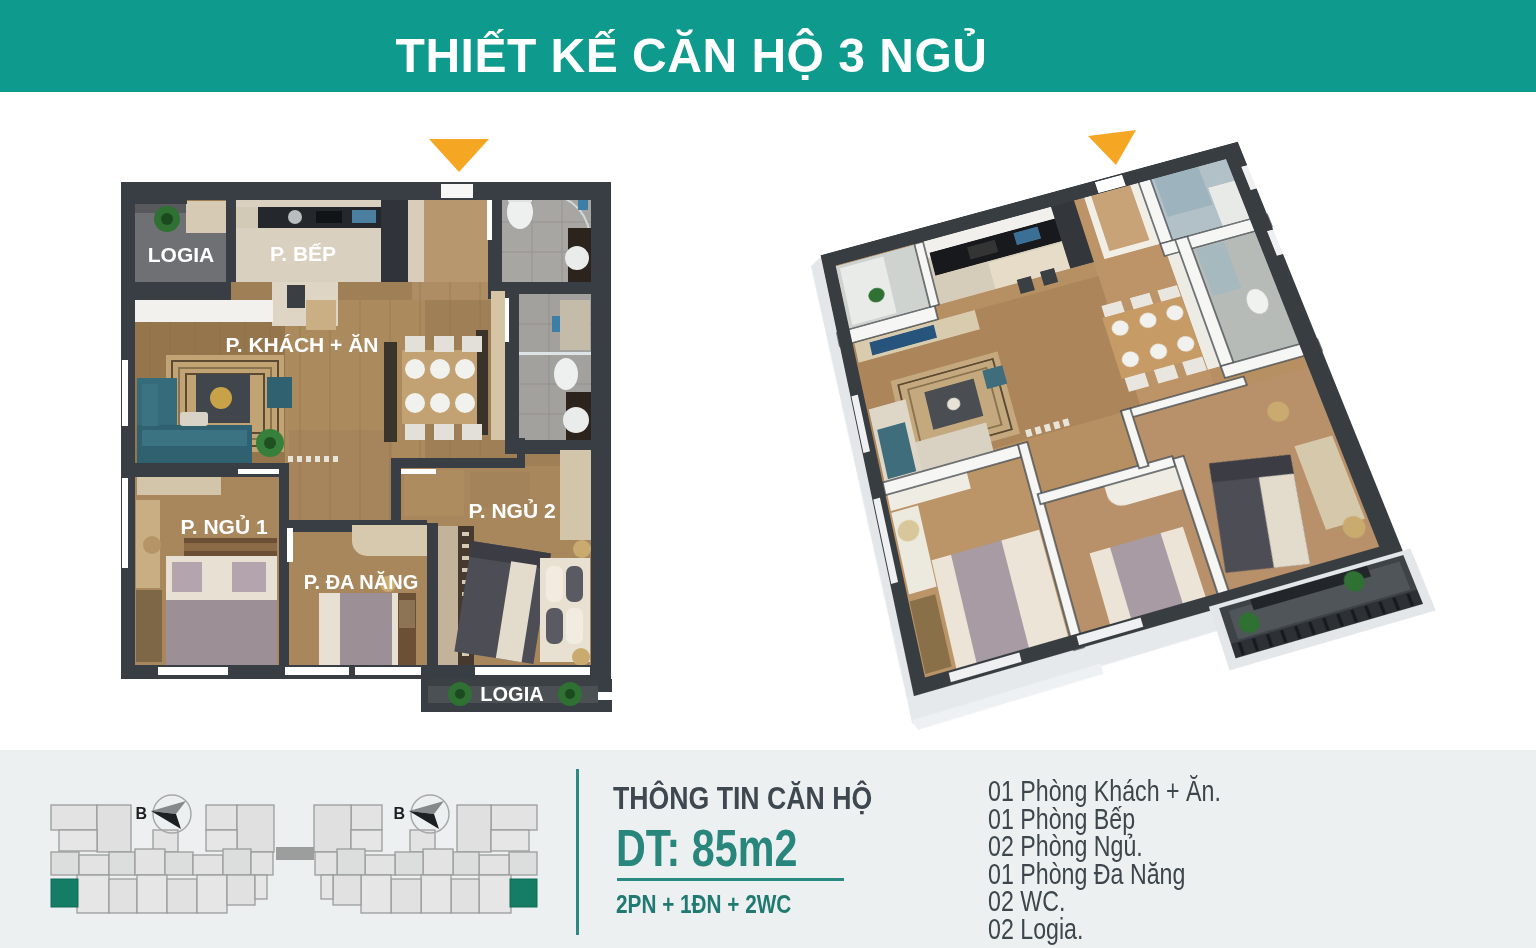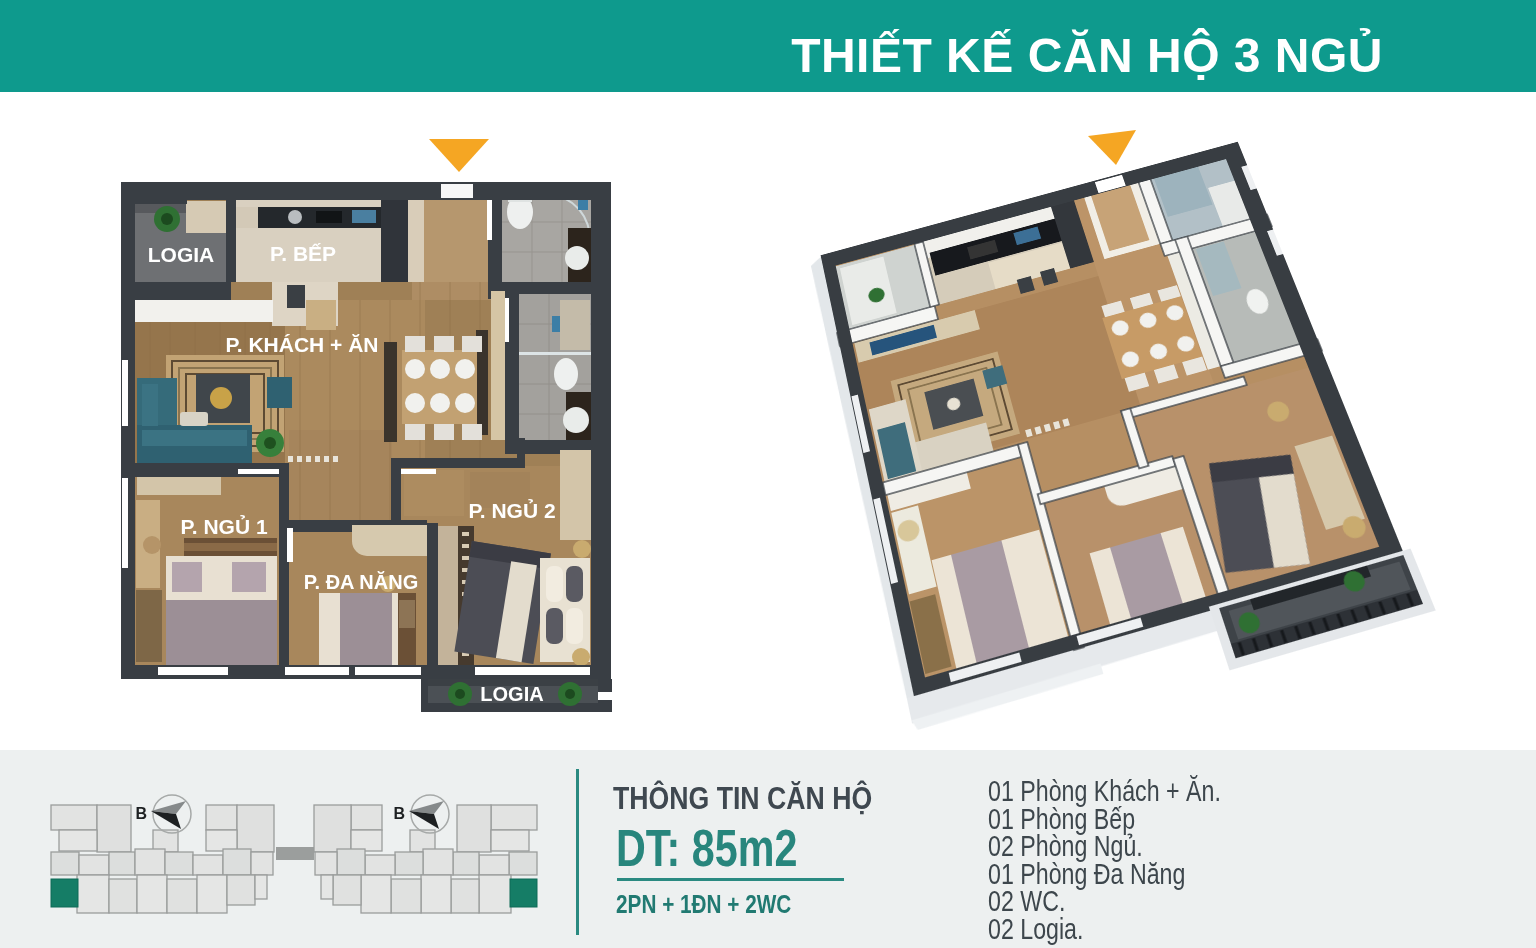--- a/index.html
+++ b/index.html
@@ -5,21 +5,21 @@
   html,body{margin:0;padding:0;}
   body{width:1536px;height:948px;position:relative;overflow:hidden;background:#ffffff;
        font-family:"Liberation Sans", sans-serif;}
   .abs{position:absolute;}
 </style>
 </head>
 <body>
 
 <div class="abs" style="left:0;top:0;width:1536px;height:92px;background:#0E9A8D;"></div>
 
-<div class="abs" style="left:0;top:28px;width:1383px;text-align:right;color:#ffffff;font-size:48px;font-weight:bold;letter-spacing:0.5px;">THIẾT KẾ CĂN HỘ 3 NGỦ</div>
+<div class="abs" style="left:0;top:28px;width:1383px;text-align:center;color:#ffffff;font-size:48px;font-weight:bold;letter-spacing:0.5px;">THIẾT KẾ CĂN HỘ 3 NGỦ</div>
 
 <div class="abs" style="left:0;top:750px;width:1536px;height:198px;background:#EDF0F0;"></div>
 
 <svg class="abs" style="left:429px;top:139px;" width="60" height="36">
     <polygon points="0,0 60,0 30,33" fill="#F5A623"></polygon>
   </svg>
 
 <svg class="abs" style="left:1086px;top:130px;" width="52" height="36">
     <polygon points="2,6 50,0 30,35" fill="#F5A623"></polygon>
   </svg>

